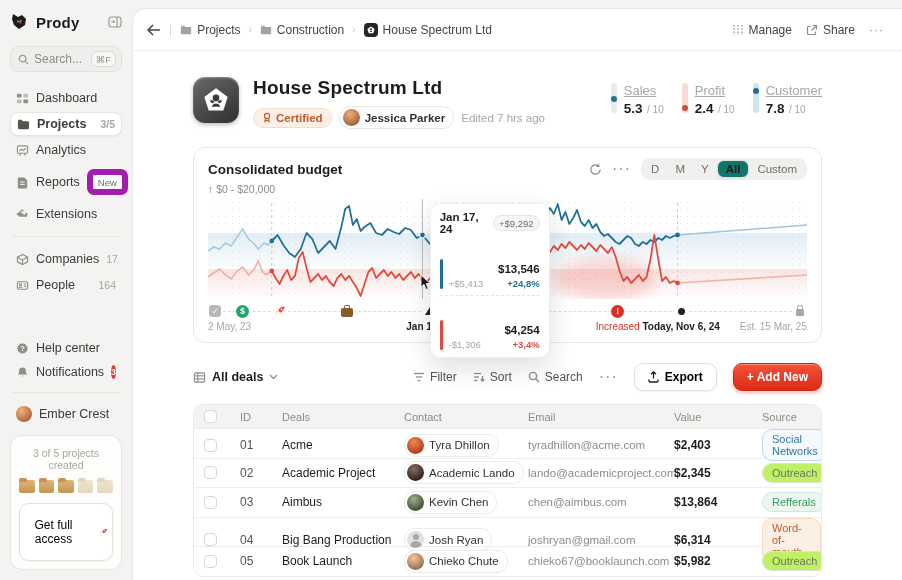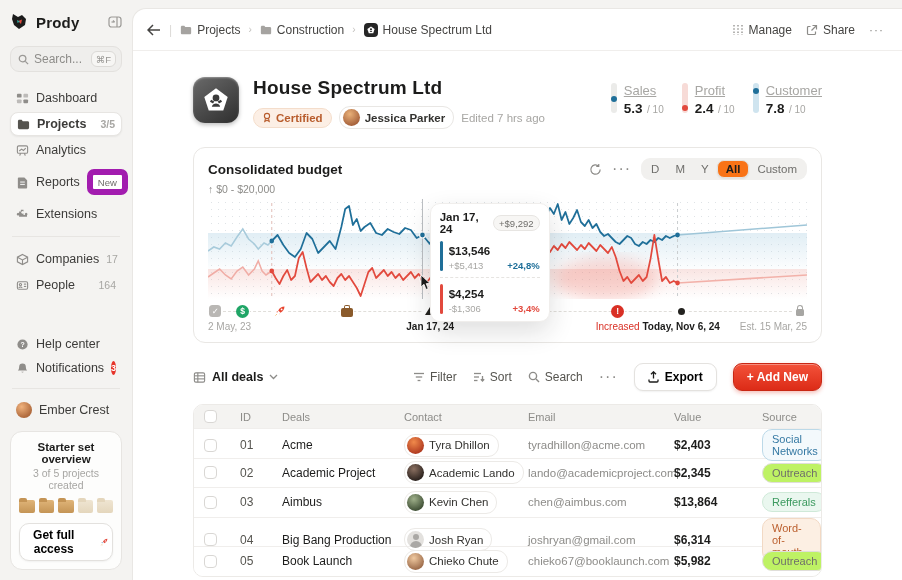--- a/index.html
+++ b/index.html
@@ -36,21 +36,21 @@
   .avatar{border-radius:50%;flex:none;}
   .av-ember{width:16px;height:16px;background:radial-gradient(circle at 35% 30%,#f0b27d,#b06a3d 70%);}
   .starter-card{margin-top:8px;background:#fdfdfc;border:1px solid #e7e5e2;border-radius:12px;padding:9px 8px 8px;text-align:center;}
   .starter-card .t{font-size:11.5px;font-weight:bold;}
   .starter-card .s{font-size:10.5px;color:var(--mut2);margin-top:2px;}
   .folders{display:flex;justify-content:center;gap:4px;margin:9px 0 10px;}
   .folder{width:17px;height:13px;border-radius:2px;position:relative;background:linear-gradient(#e0b579,#c49455);}
   .folder::before{content:"";position:absolute;left:0;top:-2.5px;width:8px;height:4px;border-radius:2px 2px 0 0;background:#c49455;}
   .folder.empty{background:linear-gradient(#efe5d2,#e4d6bc);}
   .folder.empty::before{background:#e4d6bc;}
-  .cta-btn{display:flex;align-items:center;justify-content:center;gap:16px;background:#fff;border:1px solid #e3e1de;border-radius:10px;box-shadow:0 1px 2px rgba(0,0,0,.05);padding:4px 4px;font-size:12px;font-weight:bold;cursor:pointer;width:100%;}
+  .cta-btn{display:flex;align-items:center;justify-content:center;gap:16px;background:#fff;border:1px solid #e3e1de;border-radius:10px;box-shadow:0 1px 2px rgba(0,0,0,.05);padding:14px 4px;font-size:12px;font-weight:normal;cursor:pointer;width:100%;}
 
   
   .main{flex:1;margin-top:8px;background:var(--panel);border:1px solid #e9e7e4;border-right:0;border-bottom:0;border-radius:14px 0 0 0;display:flex;flex-direction:column;overflow:hidden;}
   .topbar{height:42px;flex:none;display:flex;align-items:center;padding:0 18px 0 14px;border-bottom:1px solid #f0eeec;font-size:12px;color:#5d5c5a;}
   .tb-left{display:flex;align-items:center;gap:8px;flex:1;}
   .back{font-size:15px;color:#45444;color:#454442;cursor:pointer;}
   .tb-sep{color:#dcdad7;}
   .crumb{display:flex;align-items:center;gap:5px;cursor:pointer;color:#454442;}
   .crumb .ci{color:#a5a3a0;display:flex;}
   .chev{color:#c4c2bf;font-size:10px;}
@@ -81,33 +81,33 @@
   .t-profit{background:#f7dbd7;} .t-profit .mdot{background:#e2493d;top:72%;}
   .t-cust{background:#cfe4ef;} .t-cust .mdot{background:#1f6f99;top:16%;}
 
   
   .chart-card{margin-top:18px;border:1px solid #e9e7e4;border-radius:12px;padding:10px 14px 8px;flex:none;}
   .cc-row1{display:flex;align-items:center;}
   .cc-title{font-size:13.5px;font-weight:bold;flex:1;}
   .cc-ctrl{display:flex;align-items:center;gap:10px;color:#8d8c89;}
   .seg{display:flex;background:#f1f0ee;border-radius:9px;padding:2px;font-size:11.5px;color:#6f6e6b;}
   .seg span{padding:3px 8px;border-radius:7px;cursor:pointer;}
-  .seg .on{background:#f97316;border:1px solid #e4e2df;box-shadow:0 1px 2px rgba(0,0,0,.07);font-weight:bold;color:#1c1c1b;padding:2px 8px;}
+  .seg .on{background:#0f766e;border:1px solid #e4e2df;box-shadow:0 1px 2px rgba(0,0,0,.07);font-weight:bold;color:#1c1c1b;padding:2px 8px;}
   .cc-row2{display:flex;align-items:center;margin-top:3px;}
   .legend{display:flex;gap:12px;font-size:10.5px;color:#8d8c89;flex:1;}
   .lg{display:flex;align-items:center;gap:5px;}
   .lg i{width:9px;height:2.5px;border-radius:2px;display:inline-block;}
   .range-lbl{font-size:10.5px;color:#8d8c89;}
   .chart-area{position:relative;height:100px;margin-top:4px;background-image:radial-gradient(#dfe3e6 .8px,transparent .8px);background-size:7px 7px;}
   .chart-area svg.plot{position:absolute;inset:0;width:100%;height:100%;}
   .tooltip{position:absolute;left:37%;top:4px;width:120px;background:#fff;border:1px solid #f0eeec;border-radius:10px;box-shadow:0 10px 26px rgba(30,30,30,.14);padding:7px 9px;z-index:3;}
   .tt-head{display:flex;align-items:center;justify-content:space-between;}
   .tt-date{font-size:11.5px;font-weight:bold;}
   .tt-pill{font-size:9.5px;color:#6f6e6b;border:1px solid #e7e5e2;background:#f7f6f4;border-radius:8px;padding:1.5px 5px;}
-  .tt-item{display:flex;gap:6px;margin-top:6px;}
+  .tt-item{display:flex;gap:6px;margin-top:24px;text-align:right;}
   .tt-bar{width:3px;border-radius:2px;flex:none;}
   .tt-body{flex:1;}
   .tt-val{font-size:11.5px;font-weight:bold;}
   .tt-sub{display:flex;justify-content:space-between;font-size:9.5px;margin-top:1px;}
   .tt-chg{color:#a7a6a3;}
   .tt-div{border-top:1px dashed #e6e4e1;margin:6px 0 0;}
   .pct-blue{color:#1f6f99;font-weight:bold;} .pct-red{color:#e2493d;font-weight:bold;}
   .cursor{position:absolute;left:35.4%;top:76px;z-index:4;}
   .timeline{position:relative;height:30px;margin-top:5px;font-size:10px;color:var(--mut2);}
   .tl-line{position:absolute;top:6.5px;left:0;right:0;border-top:1px dashed #e0deda;}
@@ -290,21 +290,20 @@
     <span class="lbl">Notifications</span>
     <span class="notif-badge">3</span>
   </div>
   <div class="sb-div"></div>
   <div class="nav-item">
     <span class="avatar av-ember"></span>
     <span class="lbl">Ember Crest</span>
   </div>
 
   <div class="starter-card">
-    <div class="t">Starter set overview</div>
     <div class="s">3 of 5 projects created</div>
     <div class="folders">
       <span class="folder"></span>
       <span class="folder"></span>
       <span class="folder"></span>
       <span class="folder empty"></span>
       <span class="folder empty"></span>
     </div>
     <button class="cta-btn">
       <span>Get full access</span>

